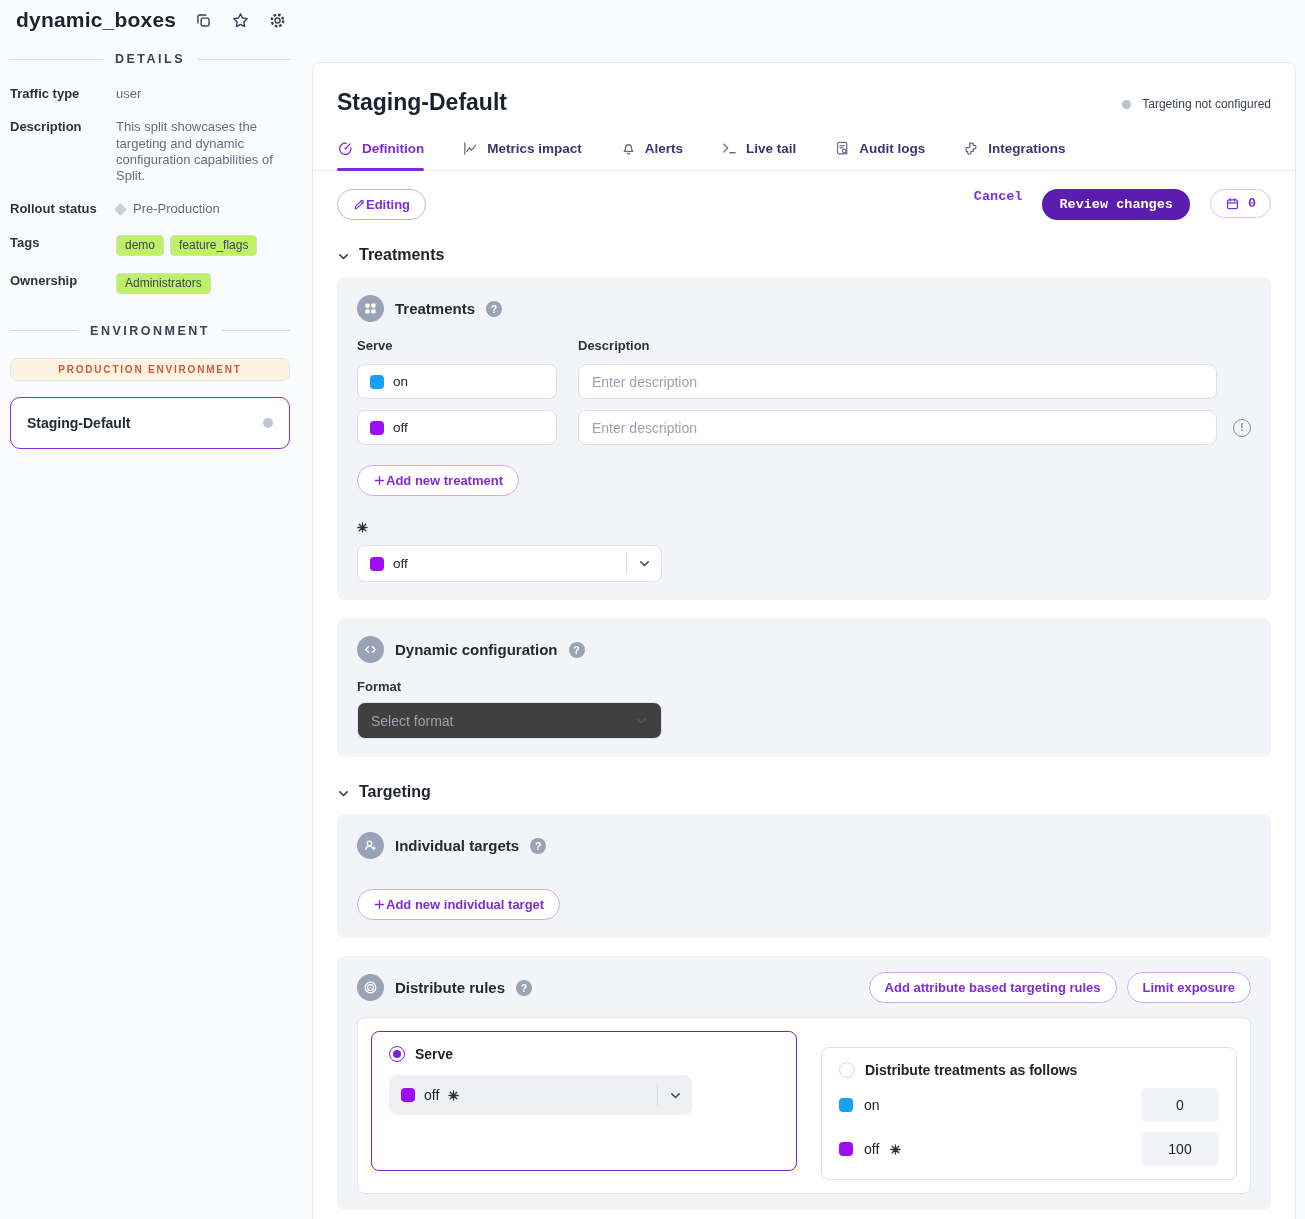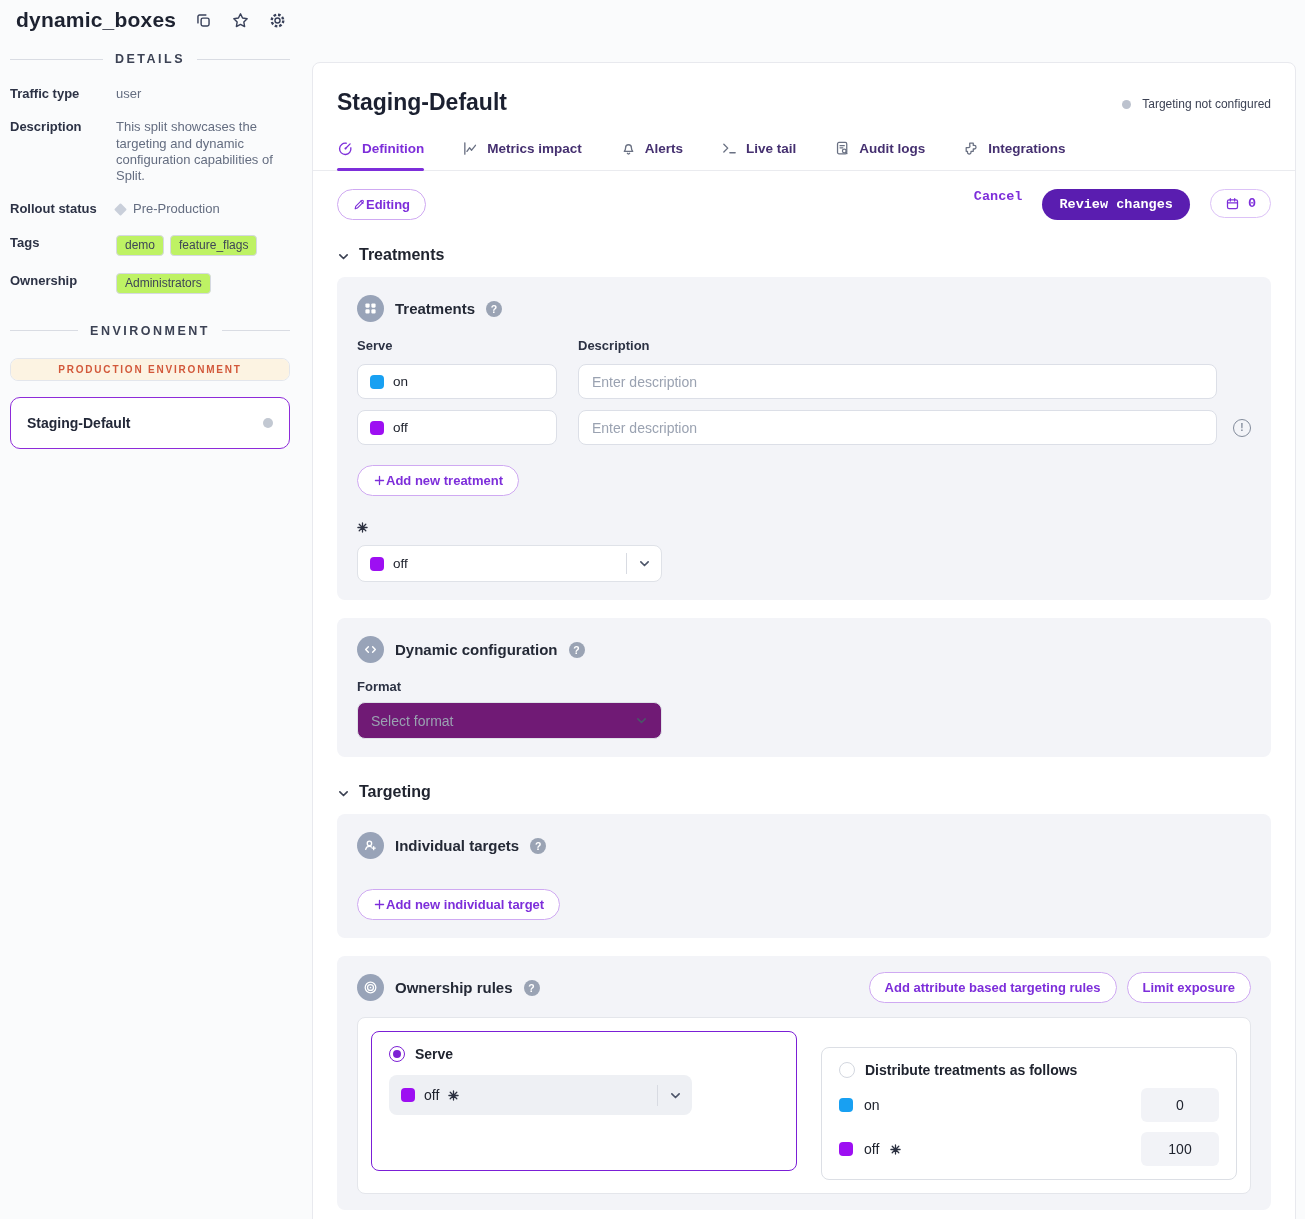--- a/index.html
+++ b/index.html
@@ -90,21 +90,21 @@
   .aster { width:11px; height:11px; color:#2b3040; flex:none; }
   .aster svg { width:100%; height:100%; display:block; }
   .select-box { margin-top:12px; width:305px; height:37px; background:#fff; border:1px solid #dfe2e8; border-radius:8px; display:flex; align-items:center; padding:0 0 0 12px; cursor:pointer; }
   .select-box .sel-main { flex:1; display:flex; align-items:center; gap:9px; font-size:13.5px; color:#20242f; }
   .sel-div { width:1px; height:21px; background:#d8dbe2; }
   .sel-chev { width:34px; display:flex; align-items:center; justify-content:center; color:#4c5468; }
   .sel-chev svg { width:13px; height:13px; }
   .placeholder { color:#9aa2b1; font-size:14px; }
 
   .format-label { margin-top:16px; font-size:13px; font-weight:700; color:#2c3244; }
-  .format-select { margin-top:8px; width:305px; height:37px; background:#701a75; border:1px solid #dfe2e8; border-radius:8px; display:flex; align-items:center; justify-content:space-between; padding:0 13px; cursor:pointer; }
+  .format-select { margin-top:8px; width:305px; height:37px; background:#404040; border:1px solid #dfe2e8; border-radius:8px; display:flex; align-items:center; justify-content:space-between; padding:0 13px; cursor:pointer; }
   .format-select .sel-chev { width:auto; }
 
   .targets-btn-row { margin-top:30px; }
 
   .rules-head { display:flex; align-items:center; justify-content:space-between; }
   .rules-head-left { display:flex; align-items:center; gap:11px; }
   .rules-head-right { display:flex; align-items:center; gap:10px; }
   .rules-body { margin-top:14px; background:#fff; border:1px solid #e4e6eb; border-radius:8px; padding:13px; display:flex; gap:24px; }
   .serve-card { width:426px; height:140px; border:1.5px solid #7b1fd6; border-radius:8px; padding:14px 17px; cursor:pointer; }
   .dist-card { flex:1; height:133px; border:1px solid #dcdfe5; border-radius:8px; padding:14px 17px; cursor:pointer;margin-top:16px; }
@@ -426,21 +426,21 @@
     <div class="card" style="margin-top:18px; padding:16px 20px 16px;">
       <div class="rules-head">
         <div class="rules-head-left">
           <span class="icon-circle">
             <svg viewBox="0 0 24 24" fill="none" stroke="currentColor" stroke-width="1.8">
                 <circle cx="12" cy="12" r="7.5"></circle>
                 <circle cx="12" cy="12" r="4.2"></circle>
                 <circle cx="12" cy="12" r="1.2" fill="currentColor" stroke="none"></circle>
               </svg>
           </span>
-          <span class="card-title">Ownership rules</span>
+          <span class="card-title">Distribute rules</span>
           <span class="help">?</span>
         </div>
         <div class="rules-head-right">
           <button class="pill-btn" style="font-weight:600;">Add attribute based targeting rules</button>
           <button class="pill-btn" style="font-weight:600;">Limit exposure</button>
         </div>
       </div>
 
       <div class="rules-body">
 

